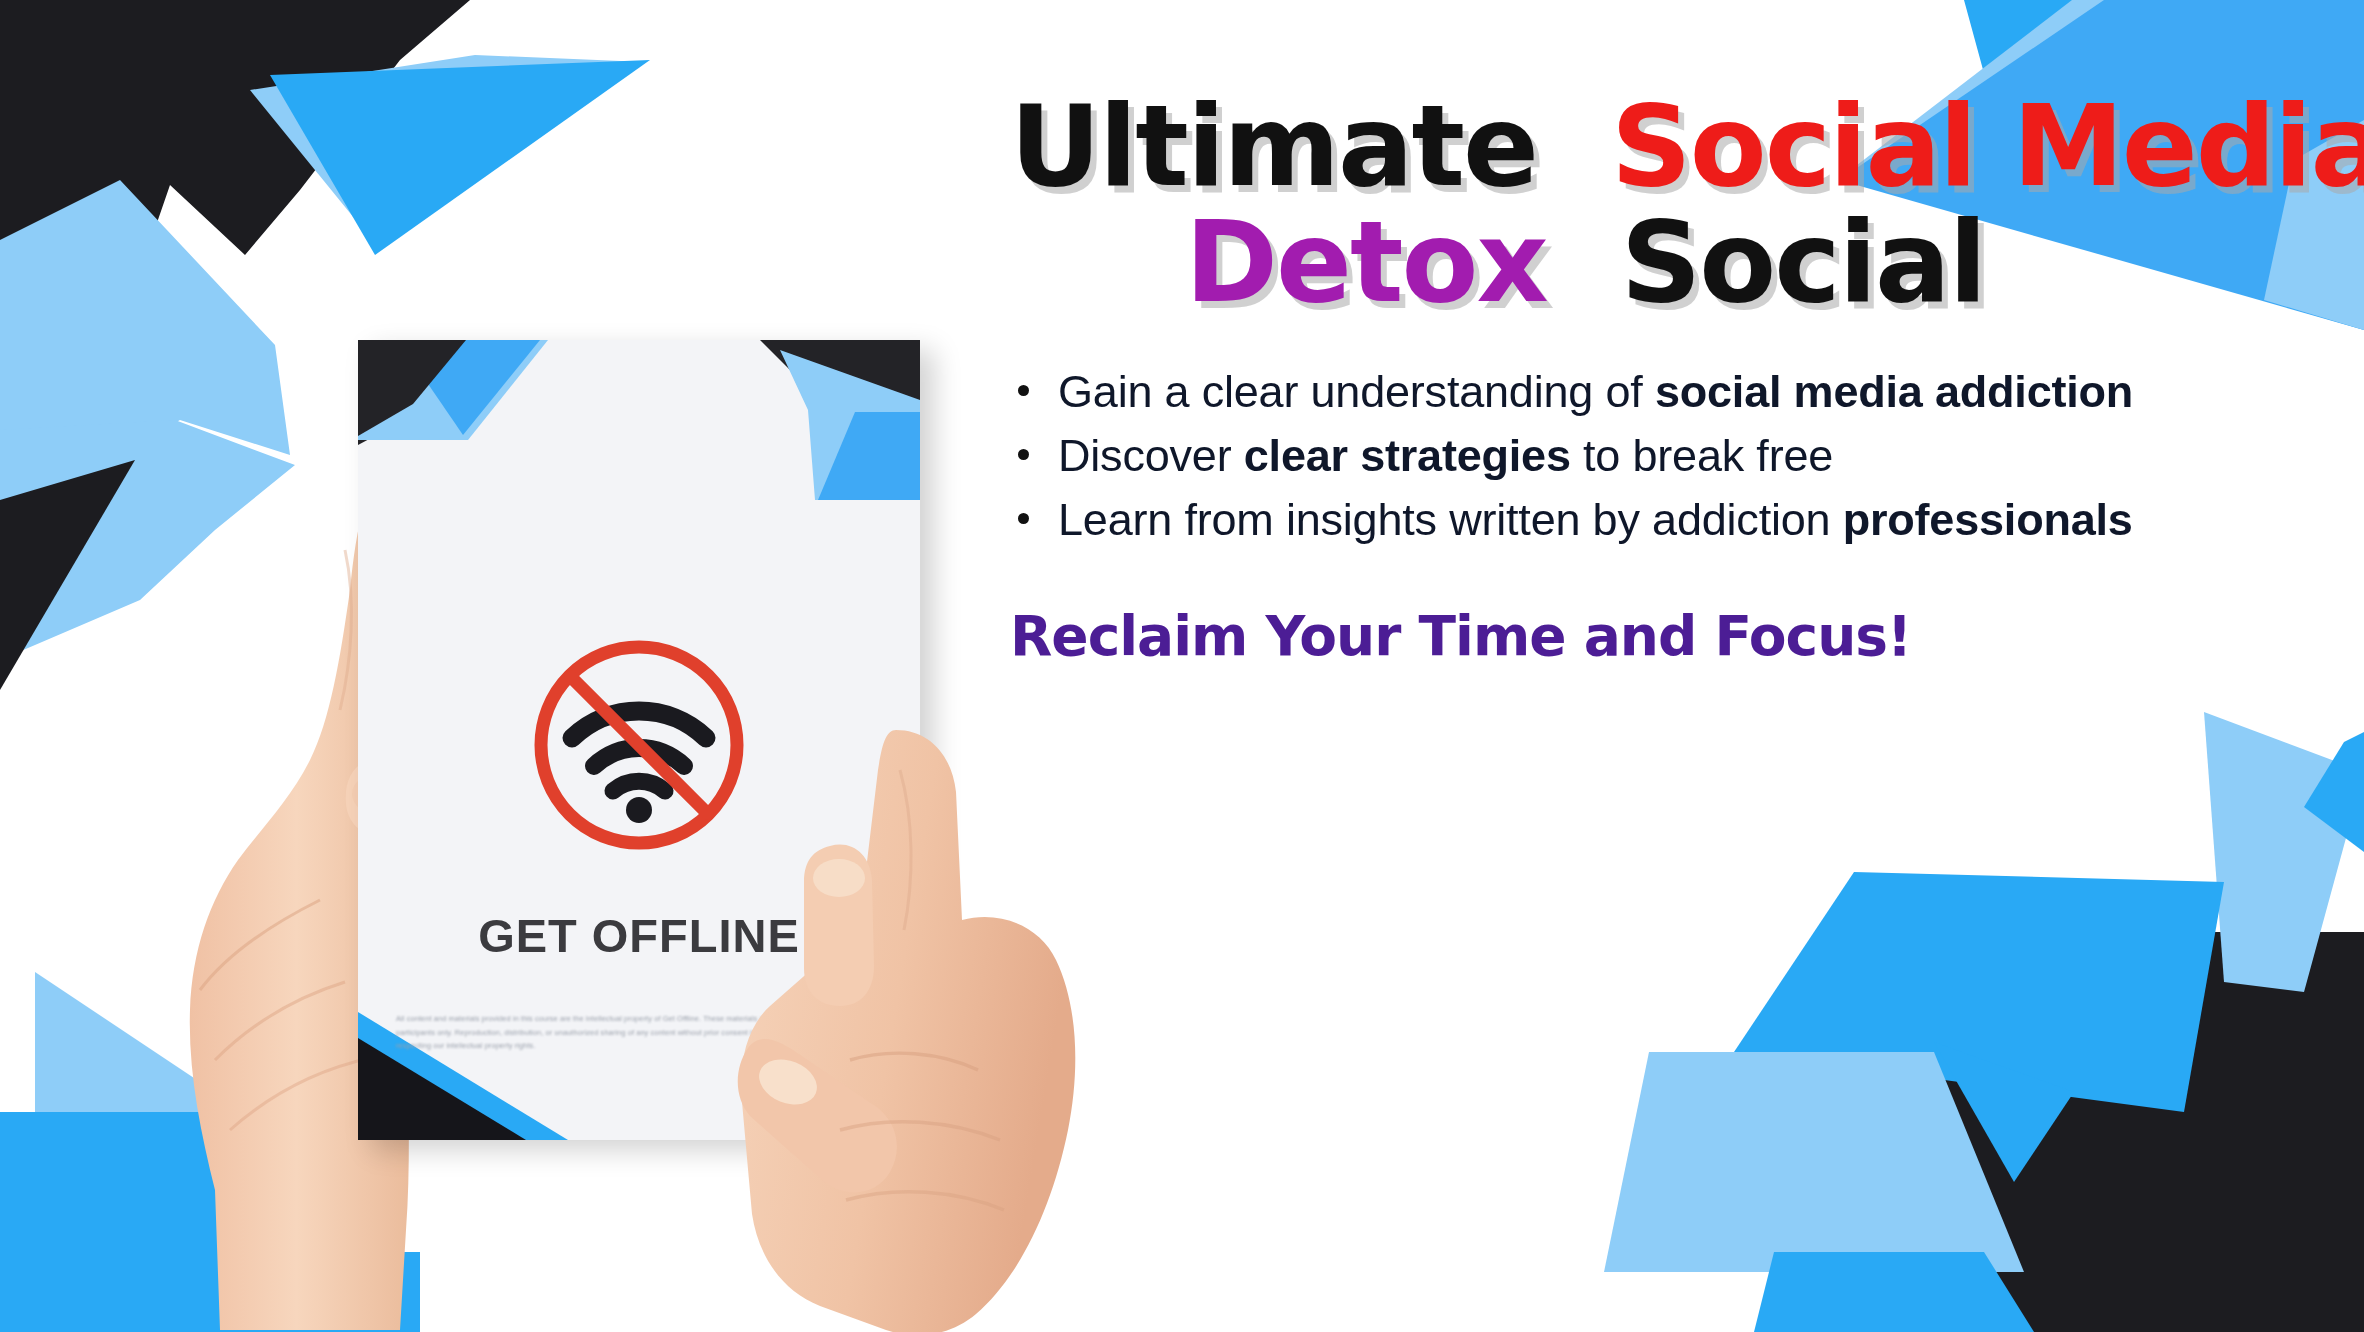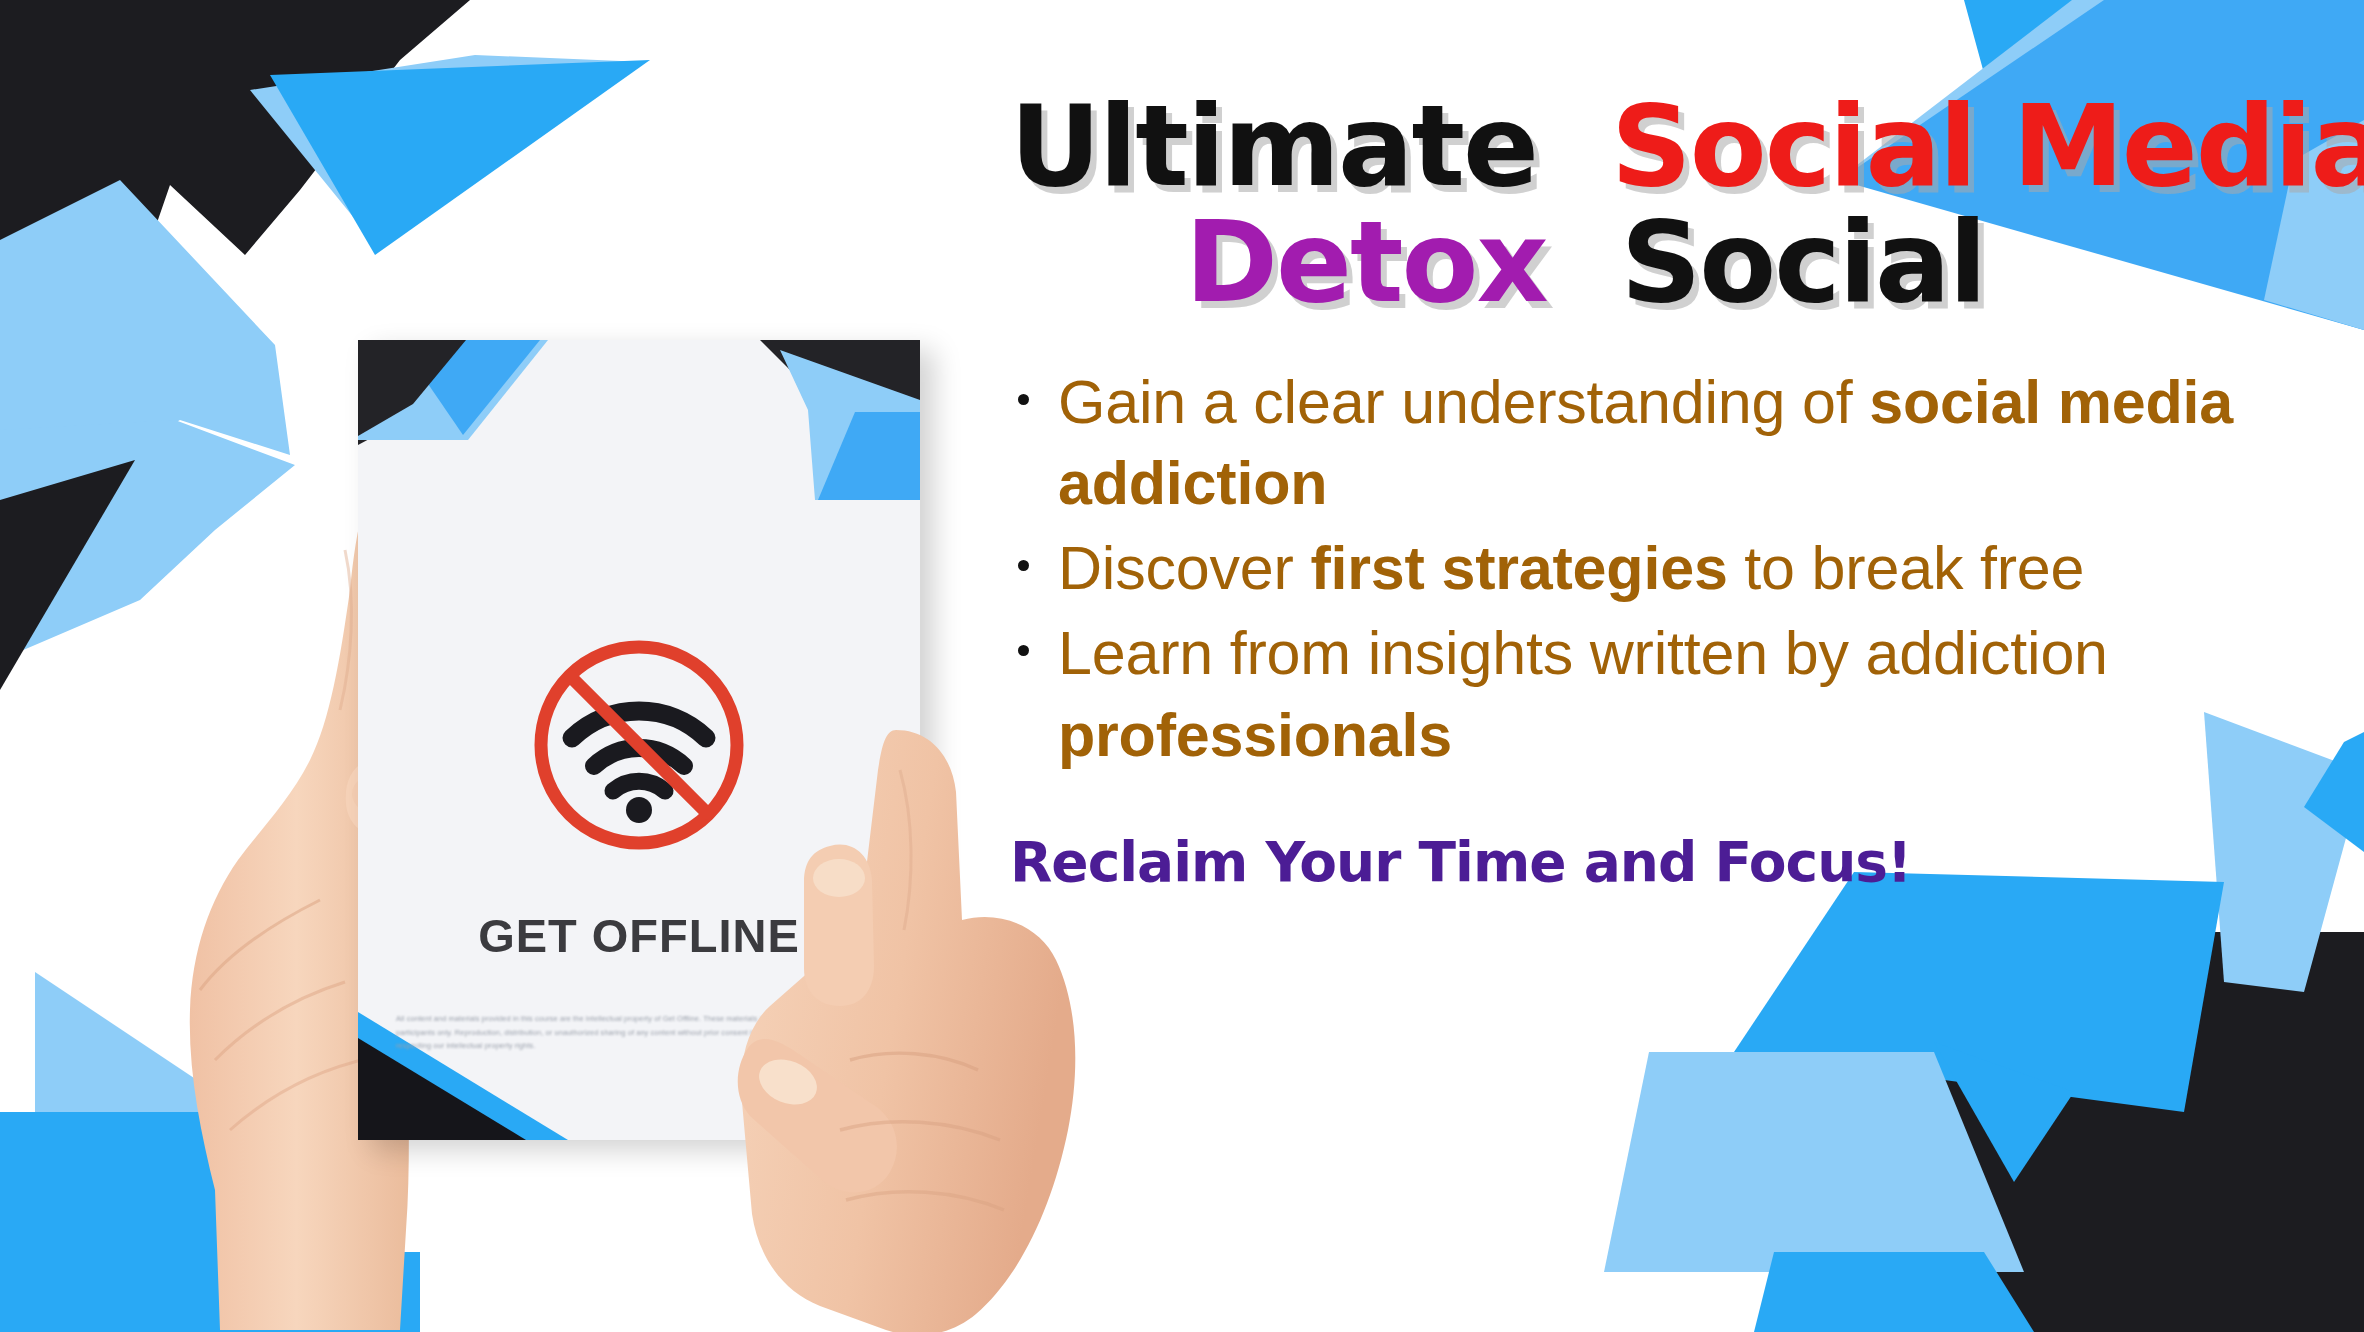--- a/index.html
+++ b/index.html
@@ -61,23 +61,23 @@
   .t-red{color:#ee1c19;}
   .t-blue{color:#a21caf;}
   .title-l2{padding-left:175px;}
 
   ul.points{
     list-style:none;margin:44px 0 0 0;padding:0;
   }
   ul.points li{
     position:relative;
     padding-left:48px;
-    font-size:61px;
+    font-size:45px;
     line-height:1.33;
-    color:#a16207;
+    color:#0f172a;
     margin-bottom:4px;
     letter-spacing:-.2px;
   }
   ul.points li .dot{
     position:absolute;left:8px;top:.52em;
     width:11px;height:11px;border-radius:50%;background:#111;
   }
   ul.points li b{font-weight:bold;}
   .closing{
     margin-top:54px;
@@ -233,21 +233,21 @@
       <span>&nbsp;</span><span class="shadow-txt t-dark">Social</span>
     </h1>
 
     <ul class="points">
       <li>
         <span class="dot"></span>
         <span>Gain a clear understanding of </span><b>social media addiction</b>
       </li>
       <li>
         <span class="dot"></span>
-        <span>Discover </span><b>first strategies</b><span> to break free</span>
+        <span>Discover </span><b>clear strategies</b><span> to break free</span>
       </li>
       <li>
         <span class="dot"></span>
         <span>Learn from insights written by addiction </span><b>professionals</b>
       </li>
     </ul>
 
     <div class="closing">Reclaim Your Time and Focus!</div>
   </div>
 

